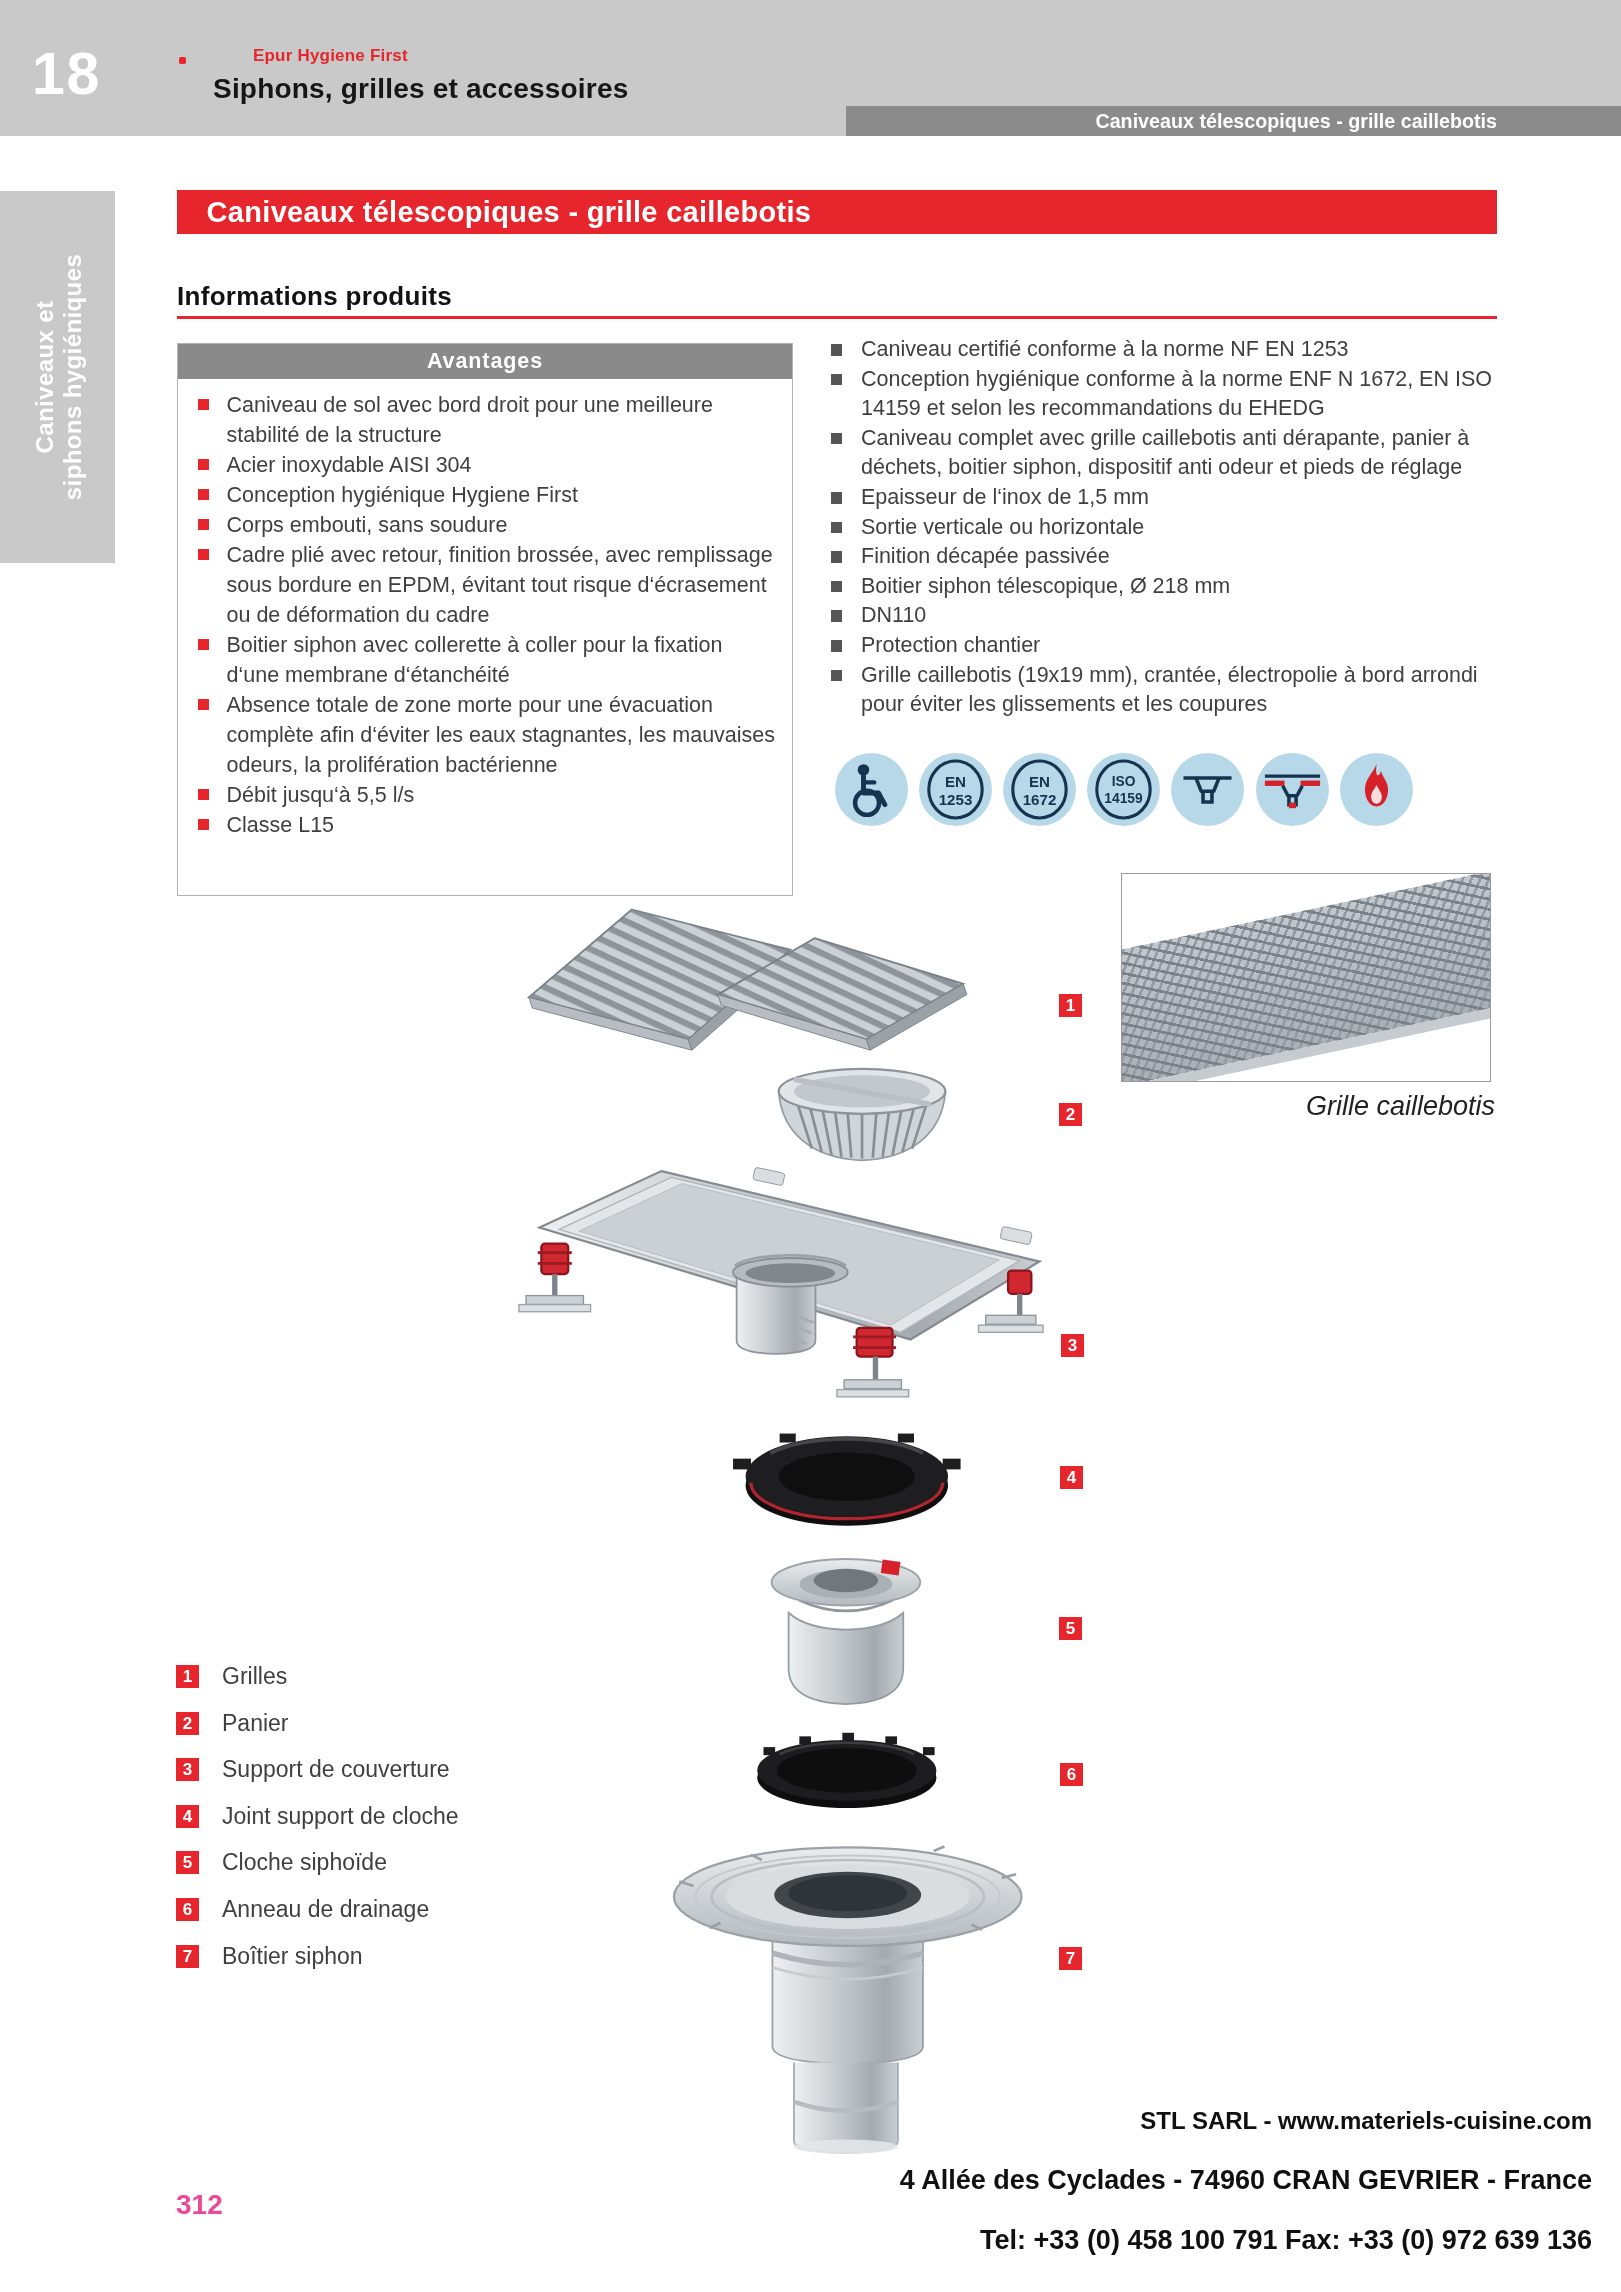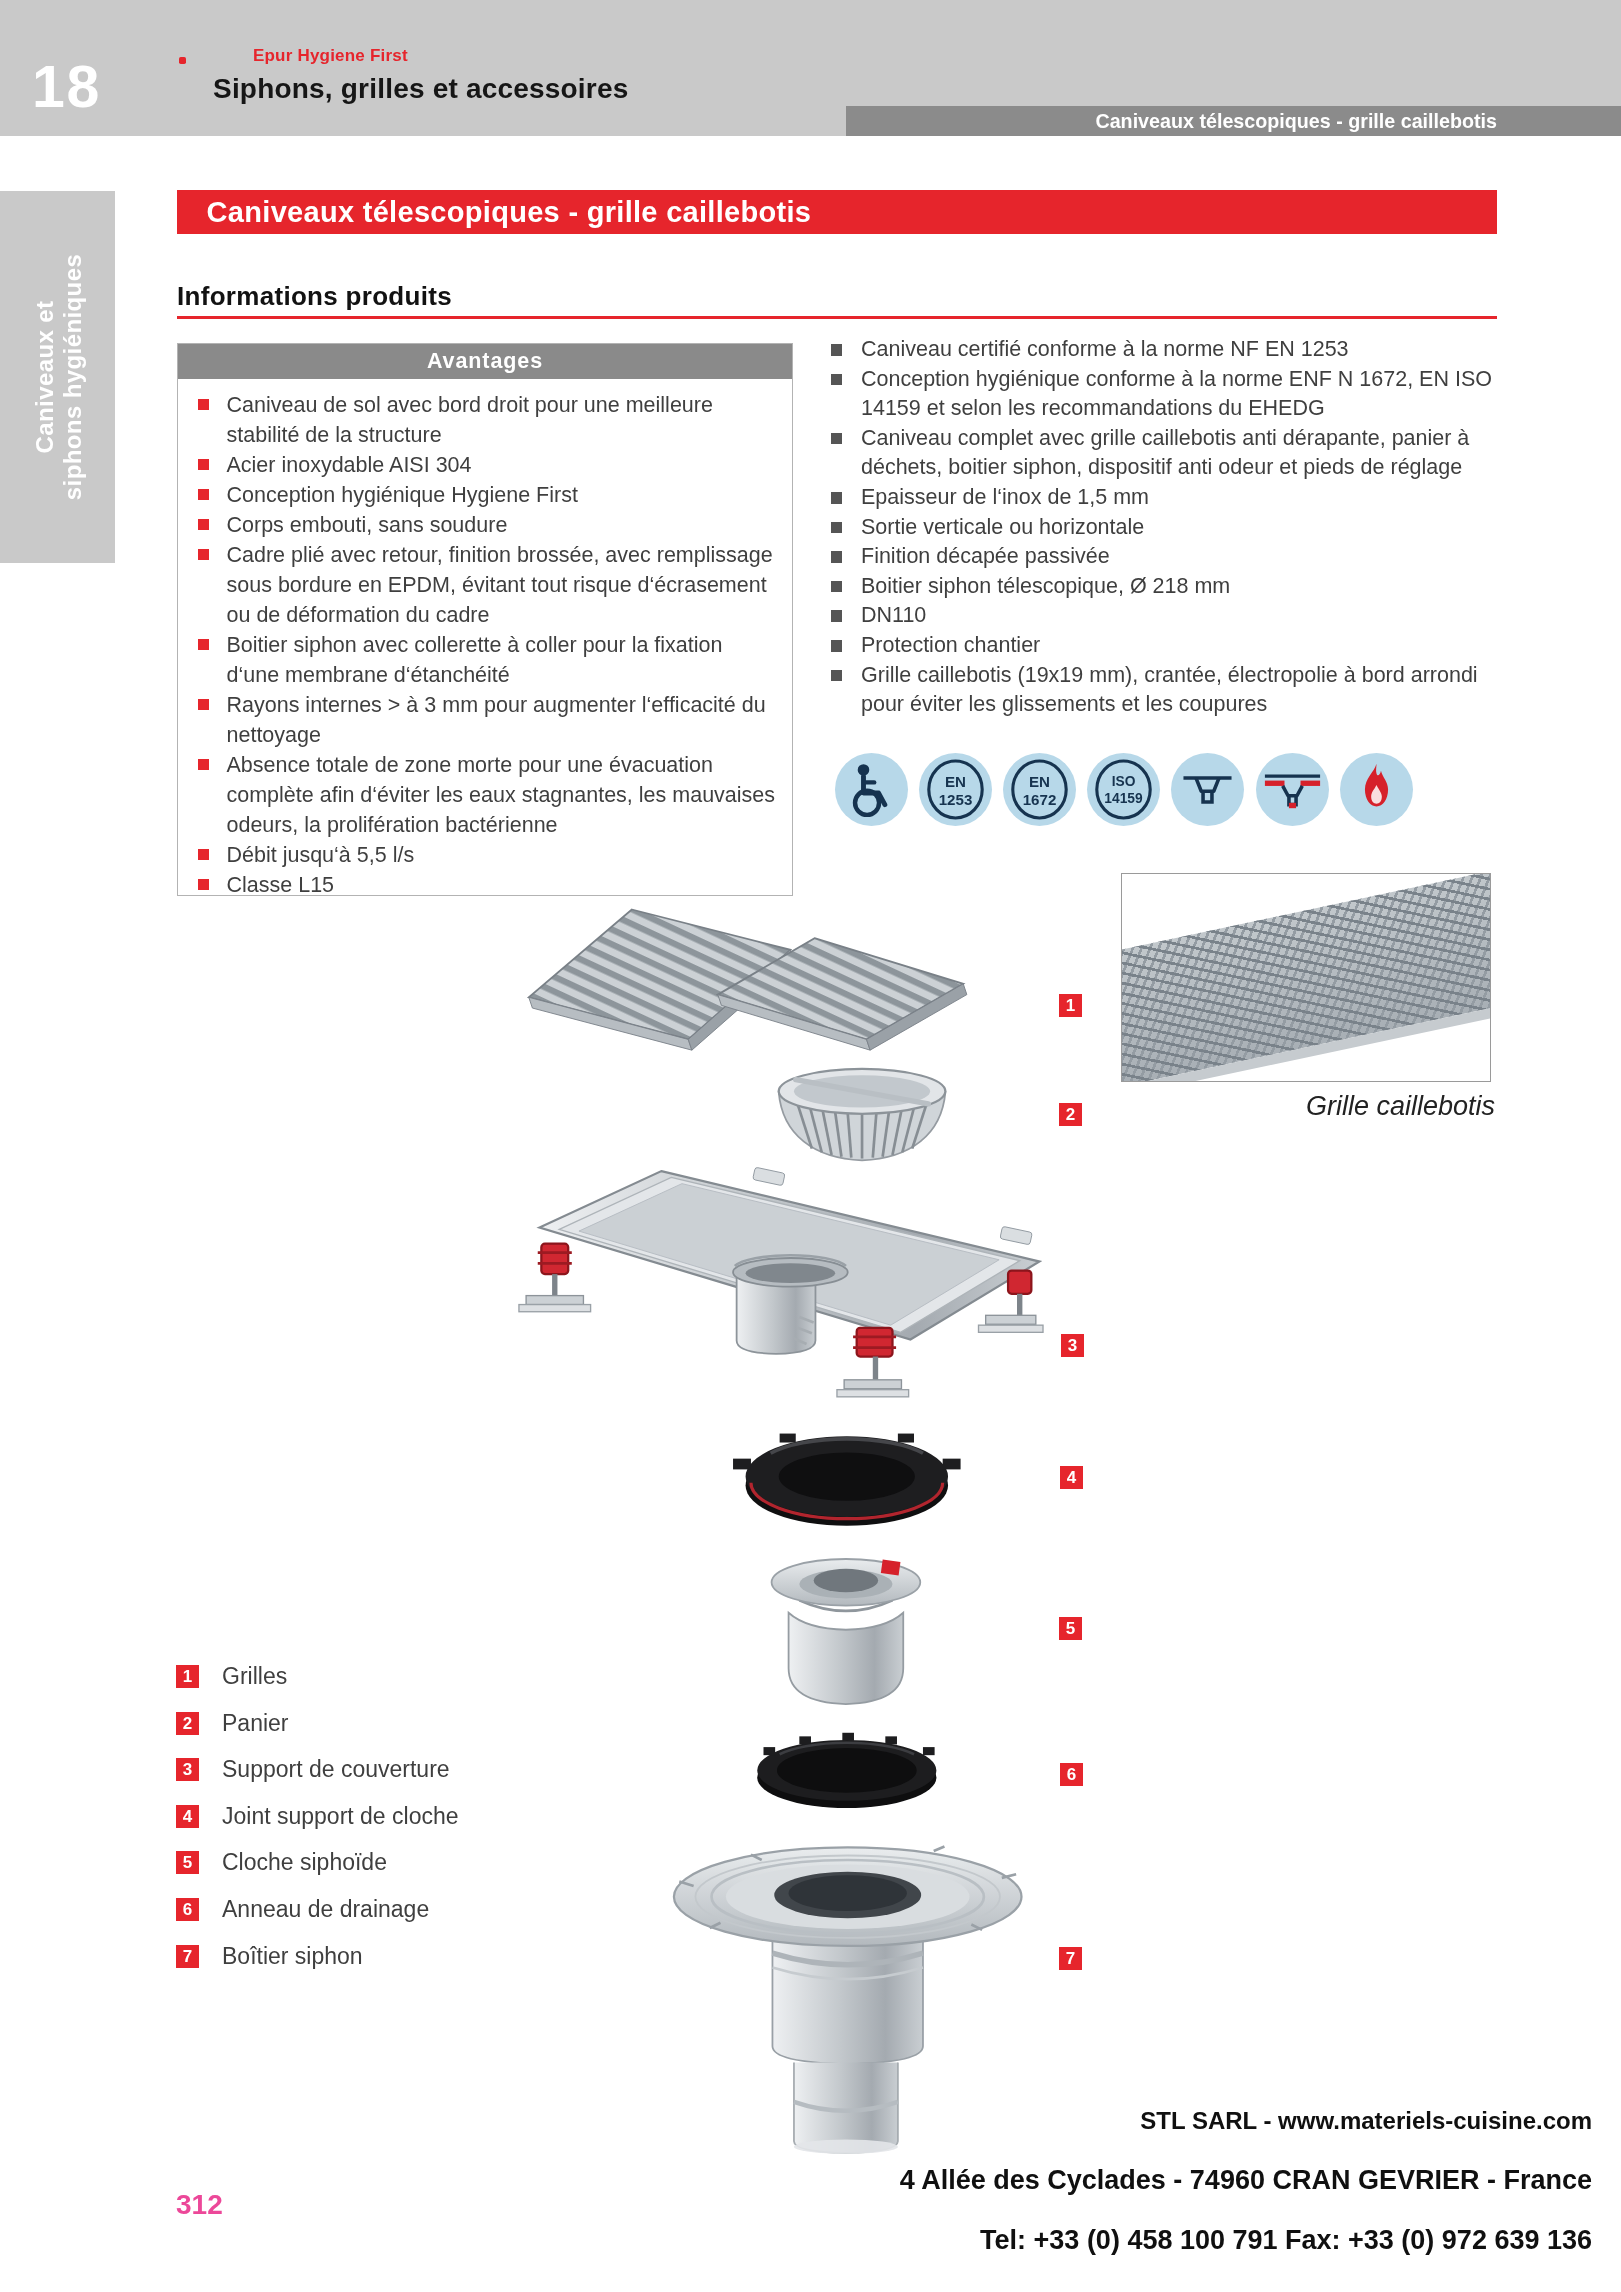--- a/index.html
+++ b/index.html
@@ -1,20 +1,20 @@
 <!DOCTYPE html>
 <html style="--accent_red: #e6252c; --band_gray: #c9c9c9; --dark_tab_gray: #8b8b8b; --panel_gray: #8a8a8a; --icon_blue: #b7d8e9; --icon_navy: #16334f; --flame_red: #d6212b; --text_gray: #3f3f3f;font-size:14.3px"><head>
 <meta charset="utf-8">
 <style>
   html,body{margin:0;padding:0;background:#fff;}
   #page{position:relative;width:1621px;height:2293px;background:#fff;overflow:hidden;
         font-family:"Liberation Sans",sans-serif;color:#3f3f3f;}
   
   .top-band{position:absolute;left:0;top:0;width:1621px;height:136px;background:var(--band_gray,#c9c9c9);}
-  .ch-num{position:absolute;left:32px;top:58px;font-size:59px;font-weight:bold;color:#fff;letter-spacing:1.8px;line-height:59px;}
+  .ch-num{position:absolute;left:32px;top:45px;font-size:59px;font-weight:bold;color:#fff;letter-spacing:1.8px;line-height:59px;}
   .red-dot{position:absolute;left:179px;top:57px;width:7.2px;height:7.2px;background:var(--accent_red,#e6252c);border-radius:1.8px;}
   .brand{position:absolute;left:253px;top:46px;font-size:17px;font-weight:bold;color:var(--accent_red,#e6252c);letter-spacing:0.2px;}
   .subtitle{position:absolute;left:181px;top:73px;font-size:28px;font-weight:bold;color:#161616;letter-spacing:0.2px;margin-left:32px;}
   .crumb-tab{position:absolute;left:846px;top:106px;width:775px;height:30px;background:var(--dark_tab_gray,#8b8b8b);
              color:#fff;font-size:19.7px;font-weight:bold;line-height:30px;text-align:right;padding-right:124px;box-sizing:border-box;}
   
   .side-tab{position:absolute;left:0;top:191px;width:115px;height:372px;background:var(--band_gray,#c9c9c9);}
   .side-tab .vtext{position:absolute;left:50%;top:50%;width:372px;height:115px;transform:translate(-50%,-50%) rotate(-90deg);
                    display:flex;flex-direction:column;justify-content:center;text-align:center;
                    color:#fff;font-weight:bold;font-size:24px;line-height:28px;letter-spacing:0.4px;}
@@ -87,21 +87,20 @@
 
   <div class="adv-box">
     <div class="adv-h">Avantages</div>
     <ul class="blist">
       <li><span class="sq"></span><span>Caniveau de sol avec bord droit pour une meilleure stabilité de la structure</span></li>
       <li><span class="sq"></span><span>Acier inoxydable AISI 304</span></li>
       <li><span class="sq"></span><span>Conception hygiénique Hygiene First</span></li>
       <li><span class="sq"></span><span>Corps embouti, sans soudure</span></li>
       <li><span class="sq"></span><span>Cadre plié avec retour, finition brossée, avec remplissage sous bordure en EPDM, évitant tout risque d‘écrasement ou de déformation du cadre</span></li>
       <li><span class="sq"></span><span>Boitier siphon avec collerette à coller pour la fixation d‘une membrane d‘étanchéité</span></li>
-      <li><span class="sq"></span><span>Rayons internes &gt; à 3 mm pour augmenter l‘efficacité du nettoyage</span></li>
       <li><span class="sq"></span><span>Absence totale de zone morte pour une évacuation complète afin d‘éviter les eaux stagnantes, les mauvaises odeurs, la prolifération bactérienne</span></li>
       <li><span class="sq"></span><span>Débit jusqu‘à 5,5 l/s</span></li>
       <li><span class="sq"></span><span>Classe L15</span></li>
     </ul>
   </div>
 
   <ul class="feat-list">
     <li><span class="sq"></span><span>Caniveau certifié conforme à la norme NF EN 1253</span></li>
     <li><span class="sq"></span><span>Conception hygiénique conforme à la norme ENF N 1672, EN ISO 14159 et selon les recommandations du EHEDG</span></li>
     <li><span class="sq"></span><span>Caniveau complet avec grille caillebotis anti dérapante, panier à déchets, boitier siphon, dispositif anti odeur et pieds de réglage</span></li>

